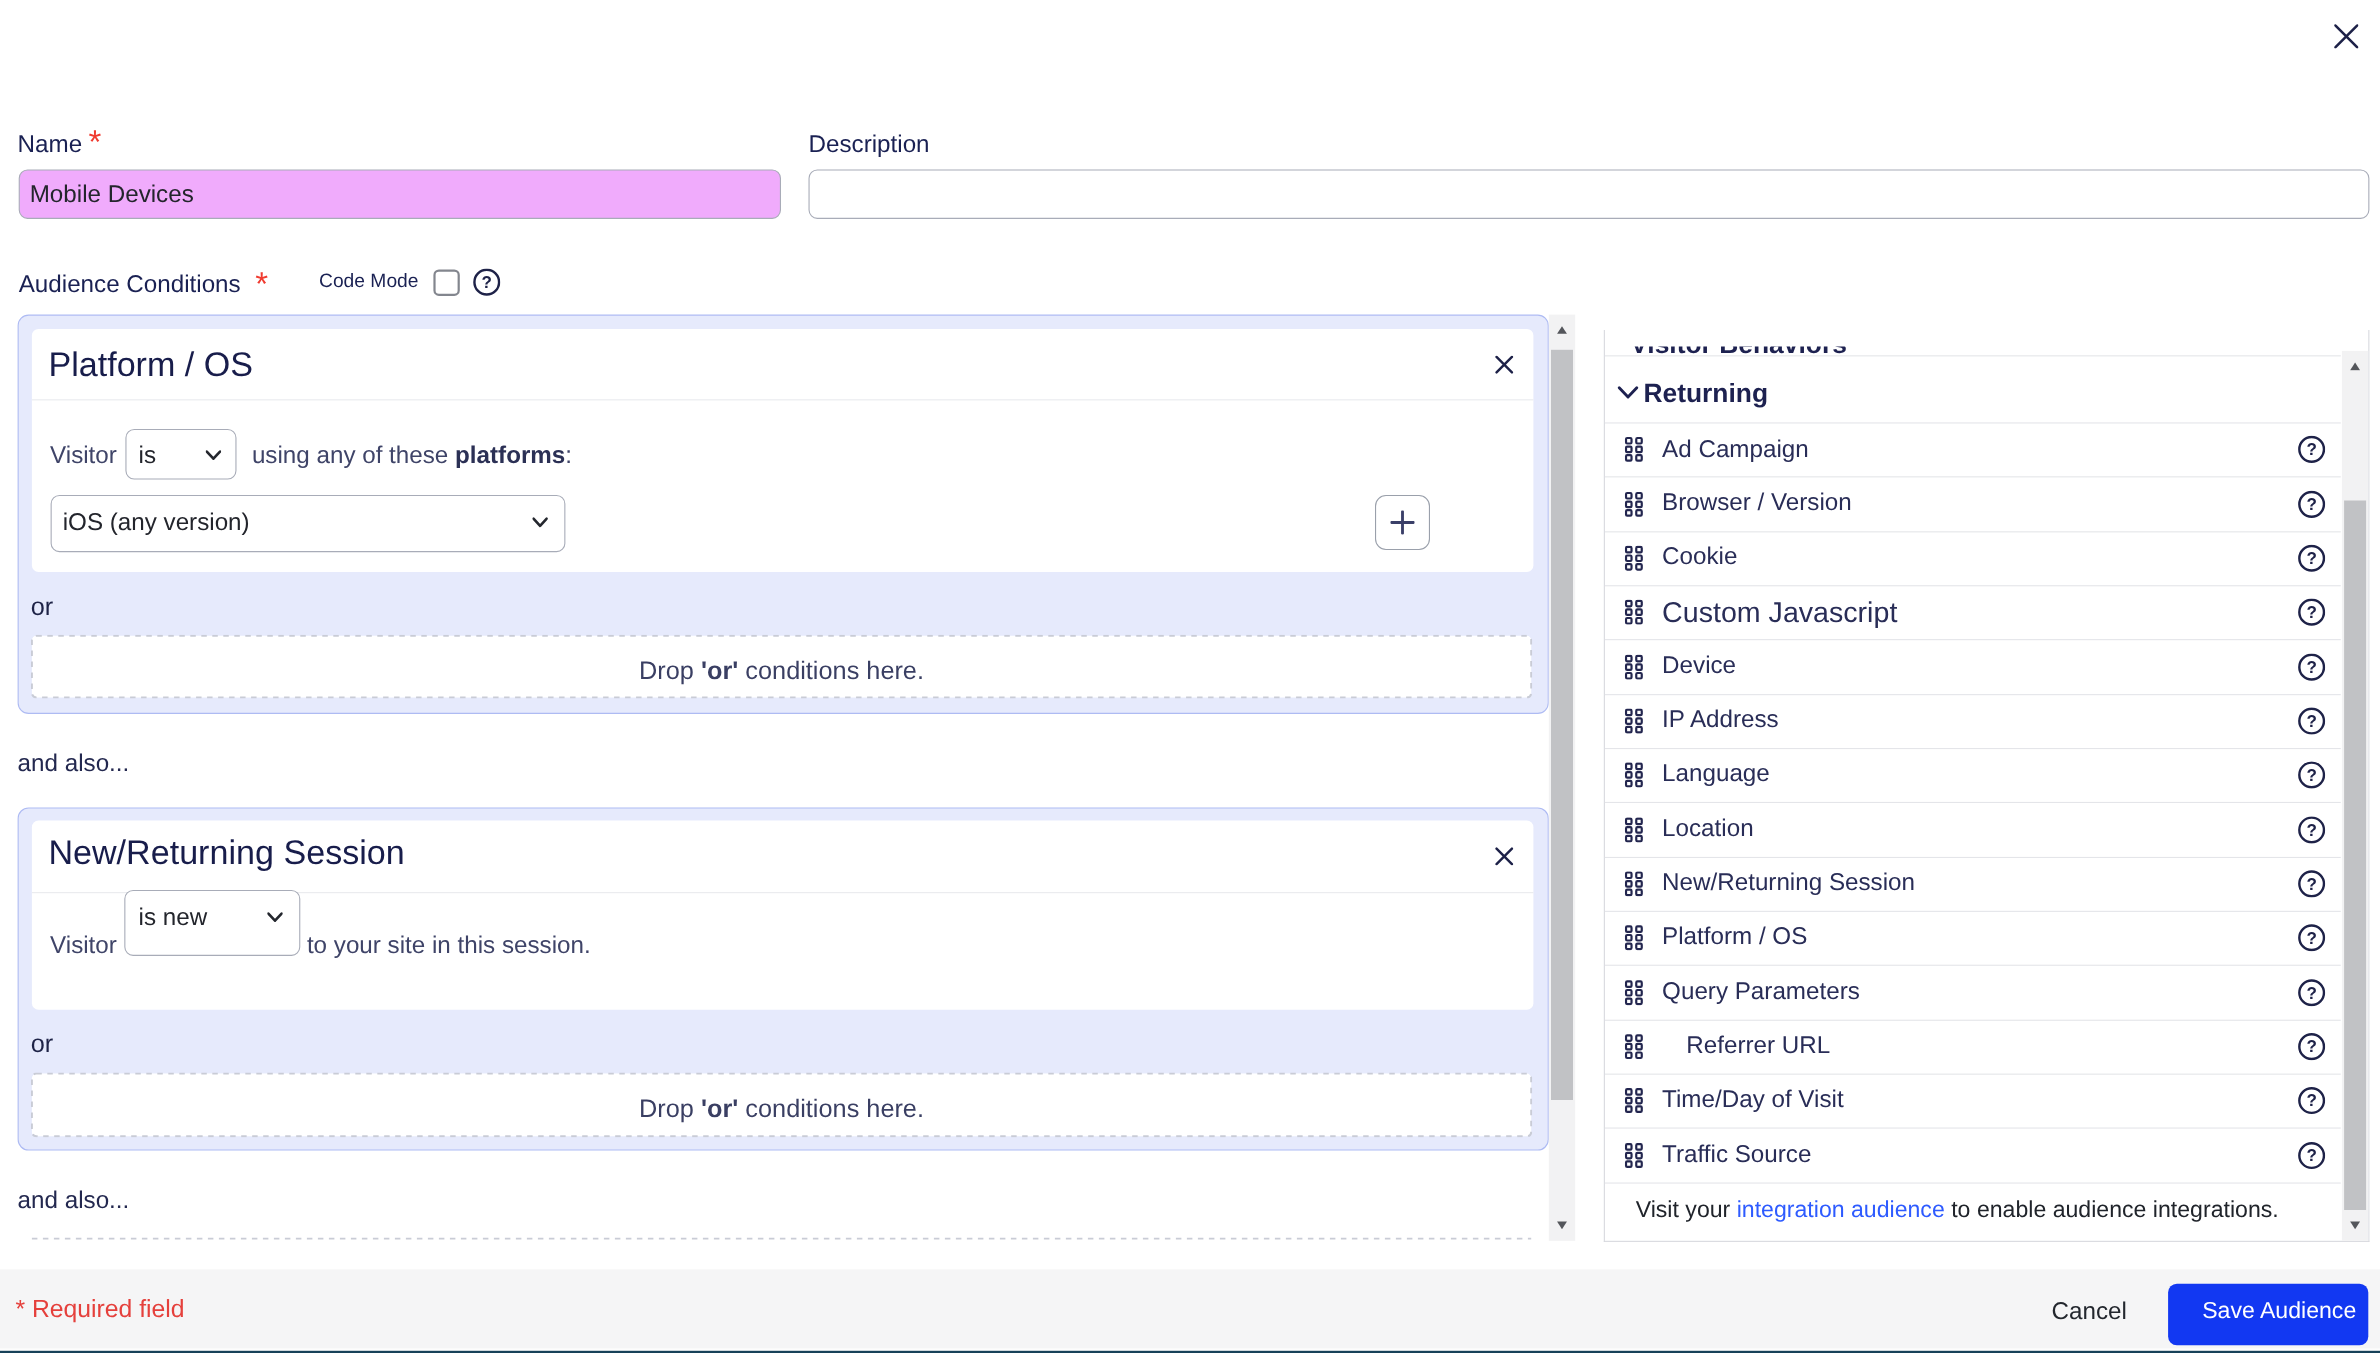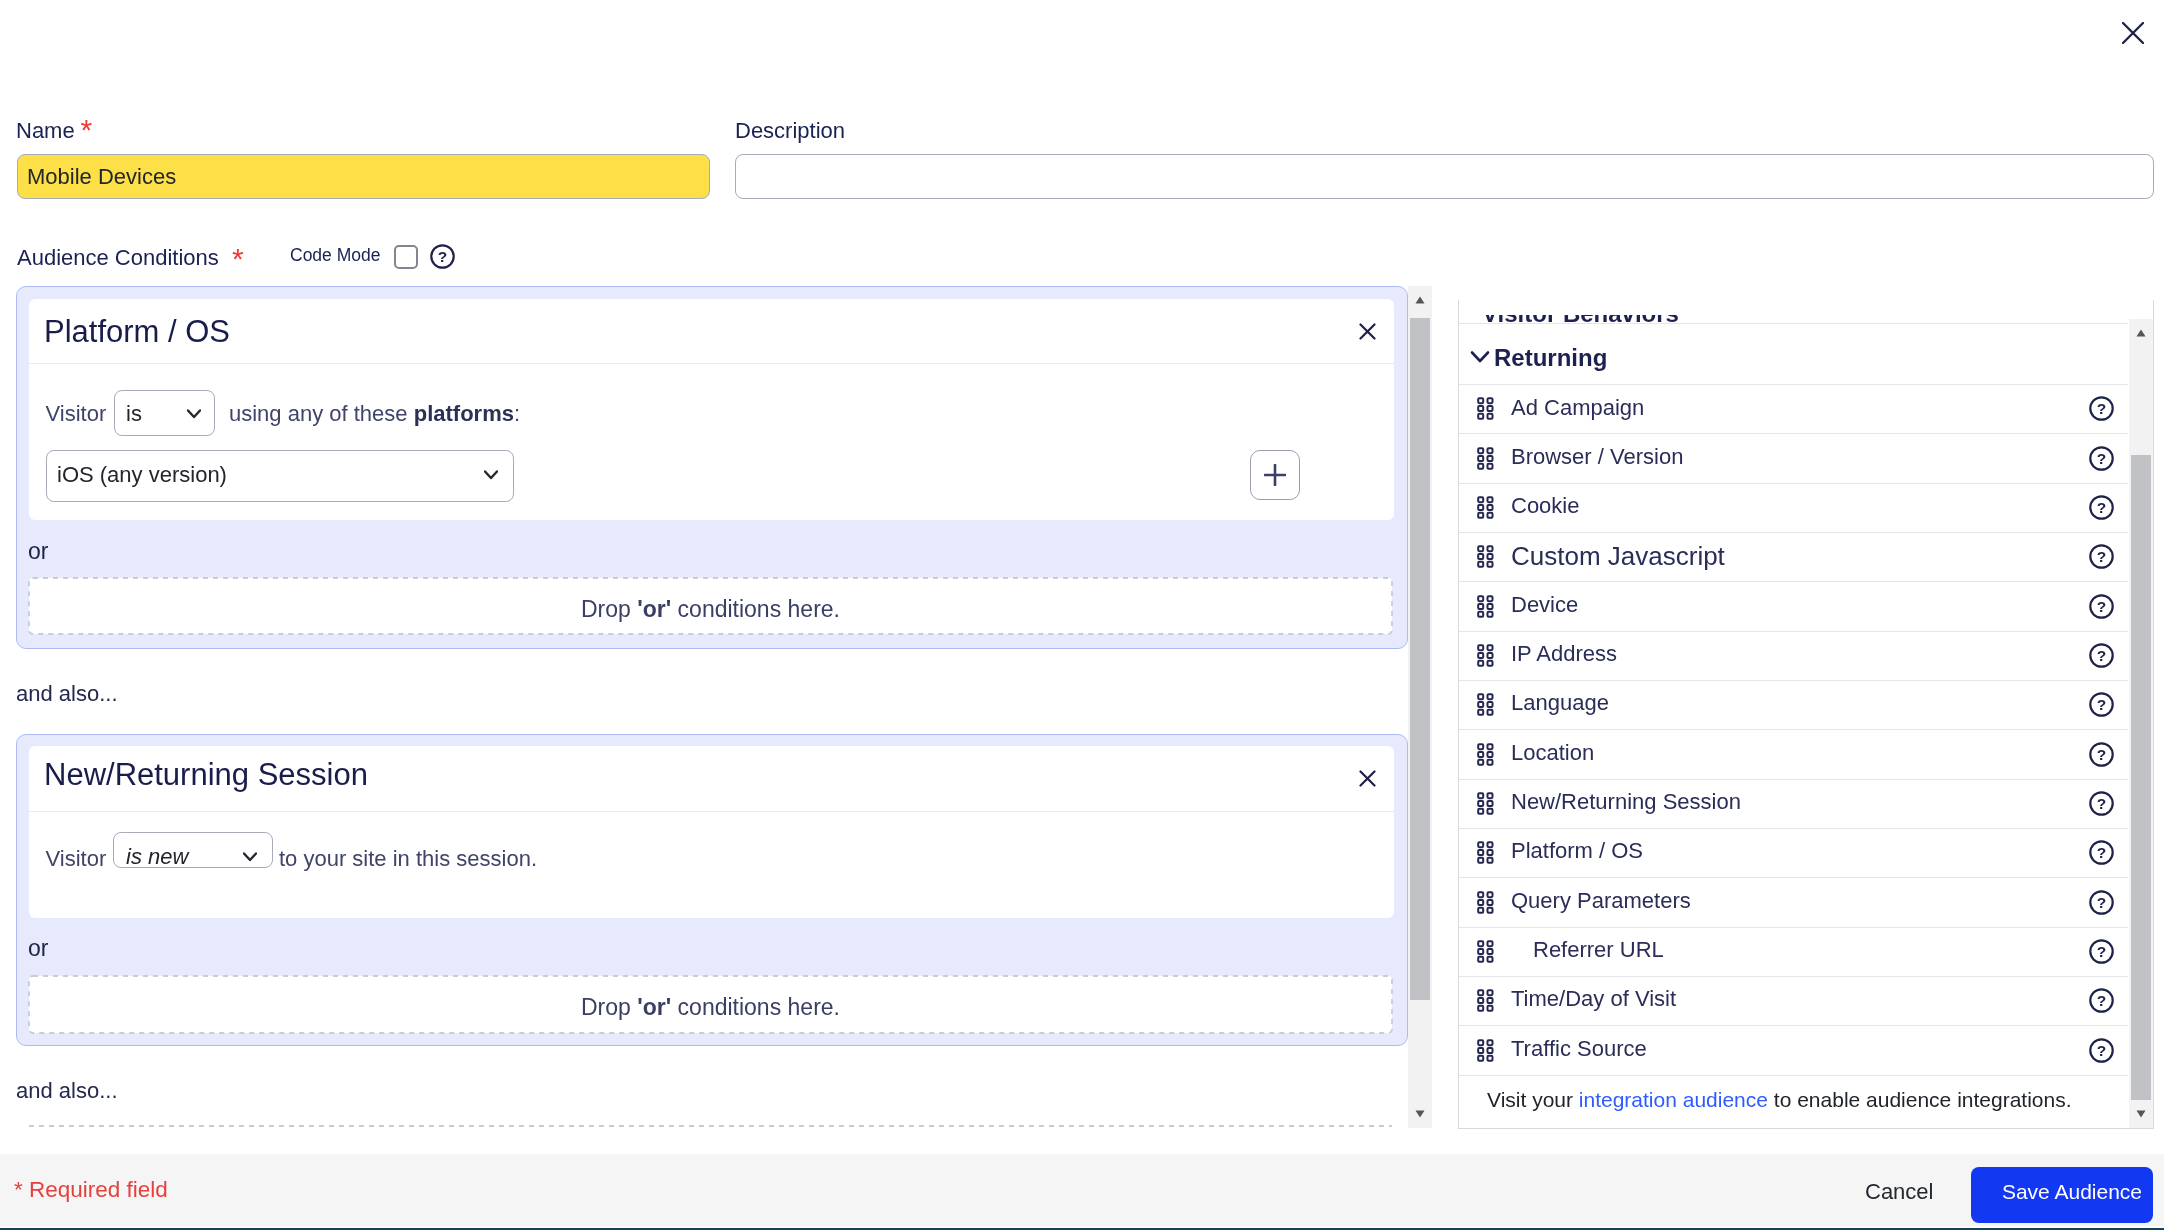--- a/index.html
+++ b/index.html
@@ -14,21 +14,21 @@
 <body>
 <div id="page">
   <svg class="abs" style="left:2122px;top:22px;" width="22" height="22" viewBox="0 0 22 22">
     <path d="M1 1 L21 21 M21 1 L1 21" stroke="#1d2148" stroke-width="2.3" stroke-linecap="round"></path>
   </svg>
 
   <div class="t" style="left:16px;top:120px;font-size:22px;color:#1a2153;">Name</div>
   <div class="t" style="left:80.5px;top:114.5px;font-size:30px;color:#f03b30;">*</div>
   <div class="t" style="left:735px;top:120px;font-size:22px;color:#1a2153;">Description</div>
 
-  <div class="abs" style="left:17px;top:154px;width:693px;height:45px;border:1px solid #a8acb8;border-radius:8px;background:#fde047;">
+  <div class="abs" style="left:17px;top:154px;width:693px;height:45px;border:1px solid #a8acb8;border-radius:8px;background:#f0abfc;">
     <div class="t" style="left:9px;top:11px;font-size:22px;color:#23252c;">Mobile Devices</div>
   </div>
   <div class="abs" style="left:735px;top:154px;width:1419px;height:45px;border:1px solid #a8acb8;border-radius:8px;background:#fff;"></div>
 
   <div class="t" style="left:17px;top:246.5px;font-size:22px;color:#1a2153;">Audience Conditions</div>
   <div class="t" style="left:232px;top:244px;font-size:30px;color:#f03b30;">*</div>
   <div class="t" style="left:290px;top:247px;font-size:17.5px;color:#1a2153;">Code Mode</div>
   <div class="abs" style="left:394px;top:245px;width:24px;height:24px;border:2px solid #83868e;border-radius:5px;background:#fff;"></div>
   <svg class="abs" style="left:430px;top:244.0px;" width="25" height="25" viewBox="0 0 25 25">
       <circle cx="12.5" cy="12.5" r="11.2" fill="none" stroke="#1e2248" stroke-width="2.2"></circle>
@@ -70,21 +70,21 @@
   <div class="t" style="left:16px;top:682.5px;font-size:22px;color:#23284f;">and also...</div>
 
   <div class="abs" style="left:16px;top:734px;width:1392px;height:312px;background:#e6eafc;border:1px solid #aebbf3;border-radius:10px;"></div>
   <div class="abs" style="left:29px;top:746px;width:1365px;height:172px;background:#fff;border-radius:6px;"></div>
   <div class="t" style="left:44px;top:759px;font-size:31px;color:#181d4b;">New/Returning Session</div>
   <svg class="abs" style="left:1359px;top:770px;" width="17" height="17" viewBox="0 0 17 17">
     <path d="M1.5 1.5 L15.5 15.5 M15.5 1.5 L1.5 15.5" stroke="#1d2148" stroke-width="2.2" stroke-linecap="round"></path>
   </svg>
   <div class="divider" style="left:29px;top:811px;width:1365px;"></div>
   <div class="t" style="left:45.5px;top:848px;font-size:22px;color:#3f4468;">Visitor</div>
-  <div class="sel" style="left:113px;top:832px;width:160px;height:36px;font-style:italic;">
+  <div class="sel" style="left:113px;top:809px;width:160px;height:60px;">
     <div class="t" style="left:12px;top:13px;font-size:22px;color:#23252c;">is new</div>
     <svg class="abs" style="left:128.5px;top:17px;" width="14" height="14" viewBox="0 0 14 14">
         <path d="M1 3.5 L7 10 L13 3.5" fill="none" stroke="#24272e" stroke-width="2.4" stroke-linecap="round" stroke-linejoin="round"></path>
       </svg>
   </div>
   <div class="t" style="left:279px;top:848px;font-size:22px;color:#3f4468;">to your site in this session.</div>
   <div class="t" style="left:28px;top:937px;font-size:23px;color:#1e2347;">or</div>
   <svg class="abs" style="left:28px;top:975px;" width="1365" height="59">
       <rect x="1" y="1" width="1363" height="57" rx="4" fill="#ffffff" stroke="#c9ccd6" stroke-width="1.8" stroke-dasharray="5 5"></rect>
     </svg>

